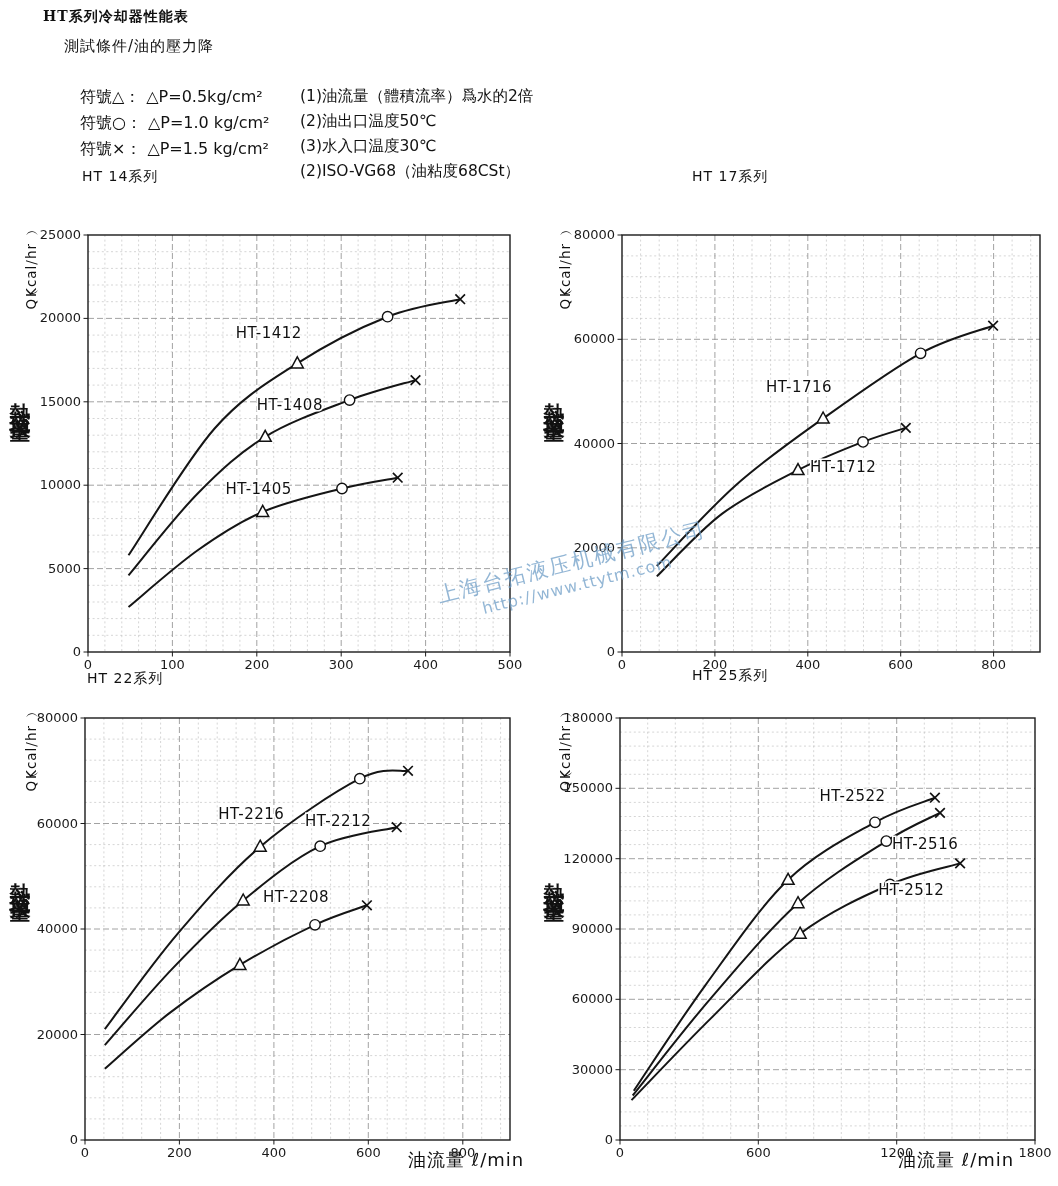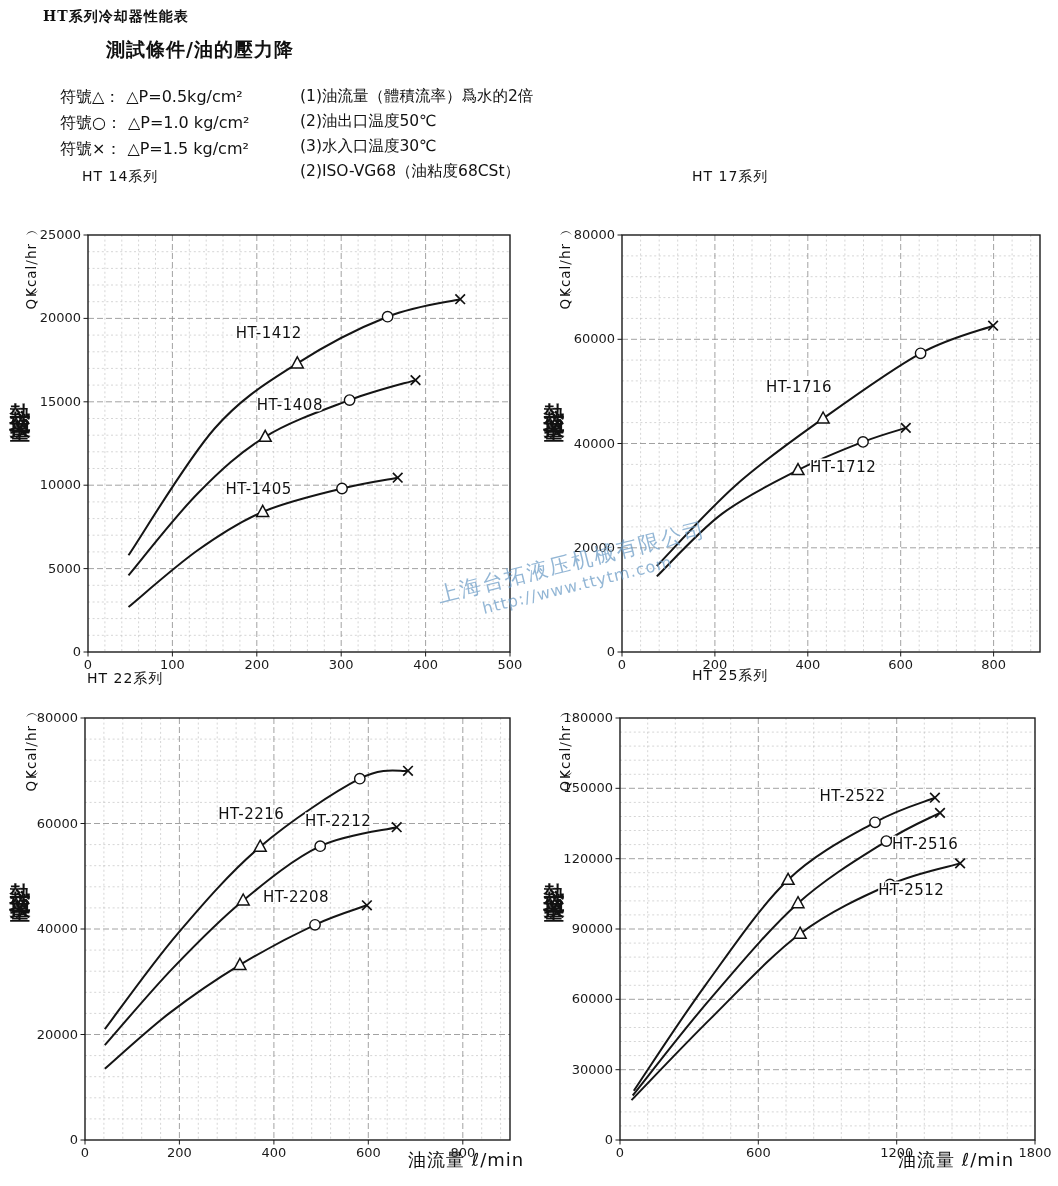--- a/index.html
+++ b/index.html
@@ -1,22 +1,22 @@
 <!DOCTYPE html>
 <html><head>
 <meta charset="utf-8">
 <style>
   * { margin:0; padding:0; box-sizing:border-box; }
   html,body { background:#ffffff; }
   .page { position:relative; width:1058px; height:1186px; background:#fff;
           font-family:"DejaVu Sans", sans-serif; color:#111; overflow:hidden; }
   .title { position:absolute; left:43px; top:8px; font-family:"DejaVu Serif", serif;
            font-size:14px; font-weight:600; letter-spacing:1px; }
-  .subtitle { position:absolute; left:64px; top:37px; font-size:19px; font-weight:700; letter-spacing:1px;margin-left:42px; }
-  .legend { position:absolute; left:60px; top:84px; font-size:16px; line-height:26px; }
+  .subtitle { position:absolute; left:64px; top:37px; font-size:15px; font-weight:400; letter-spacing:1px; }
+  .legend { position:absolute; left:80px; top:84px; font-size:16px; line-height:26px; }
   .legend .sym { margin-right:6px; }
   .conditions { position:absolute; left:300px; top:84px; font-size:15.5px; line-height:25px; }
   .chart-title { position:absolute; font-size:14px; letter-spacing:1px;margin-left:14px; }
   .xlabel { position:absolute; font-size:18px; letter-spacing:1px; }
   .ylabel-unit { position:absolute; writing-mode:vertical-rl; transform:rotate(180deg);
                  font-size:13.5px; letter-spacing:1px; }
   .ylabel-cjk { position:absolute; writing-mode:vertical-rl; text-orientation:upright;
                 font-size:21px; letter-spacing:7px; font-weight:600; }
   svg.chart { position:absolute; }
   .watermark { position:absolute; left:418px; top:548px; width:312px; transform:rotate(-14deg);

